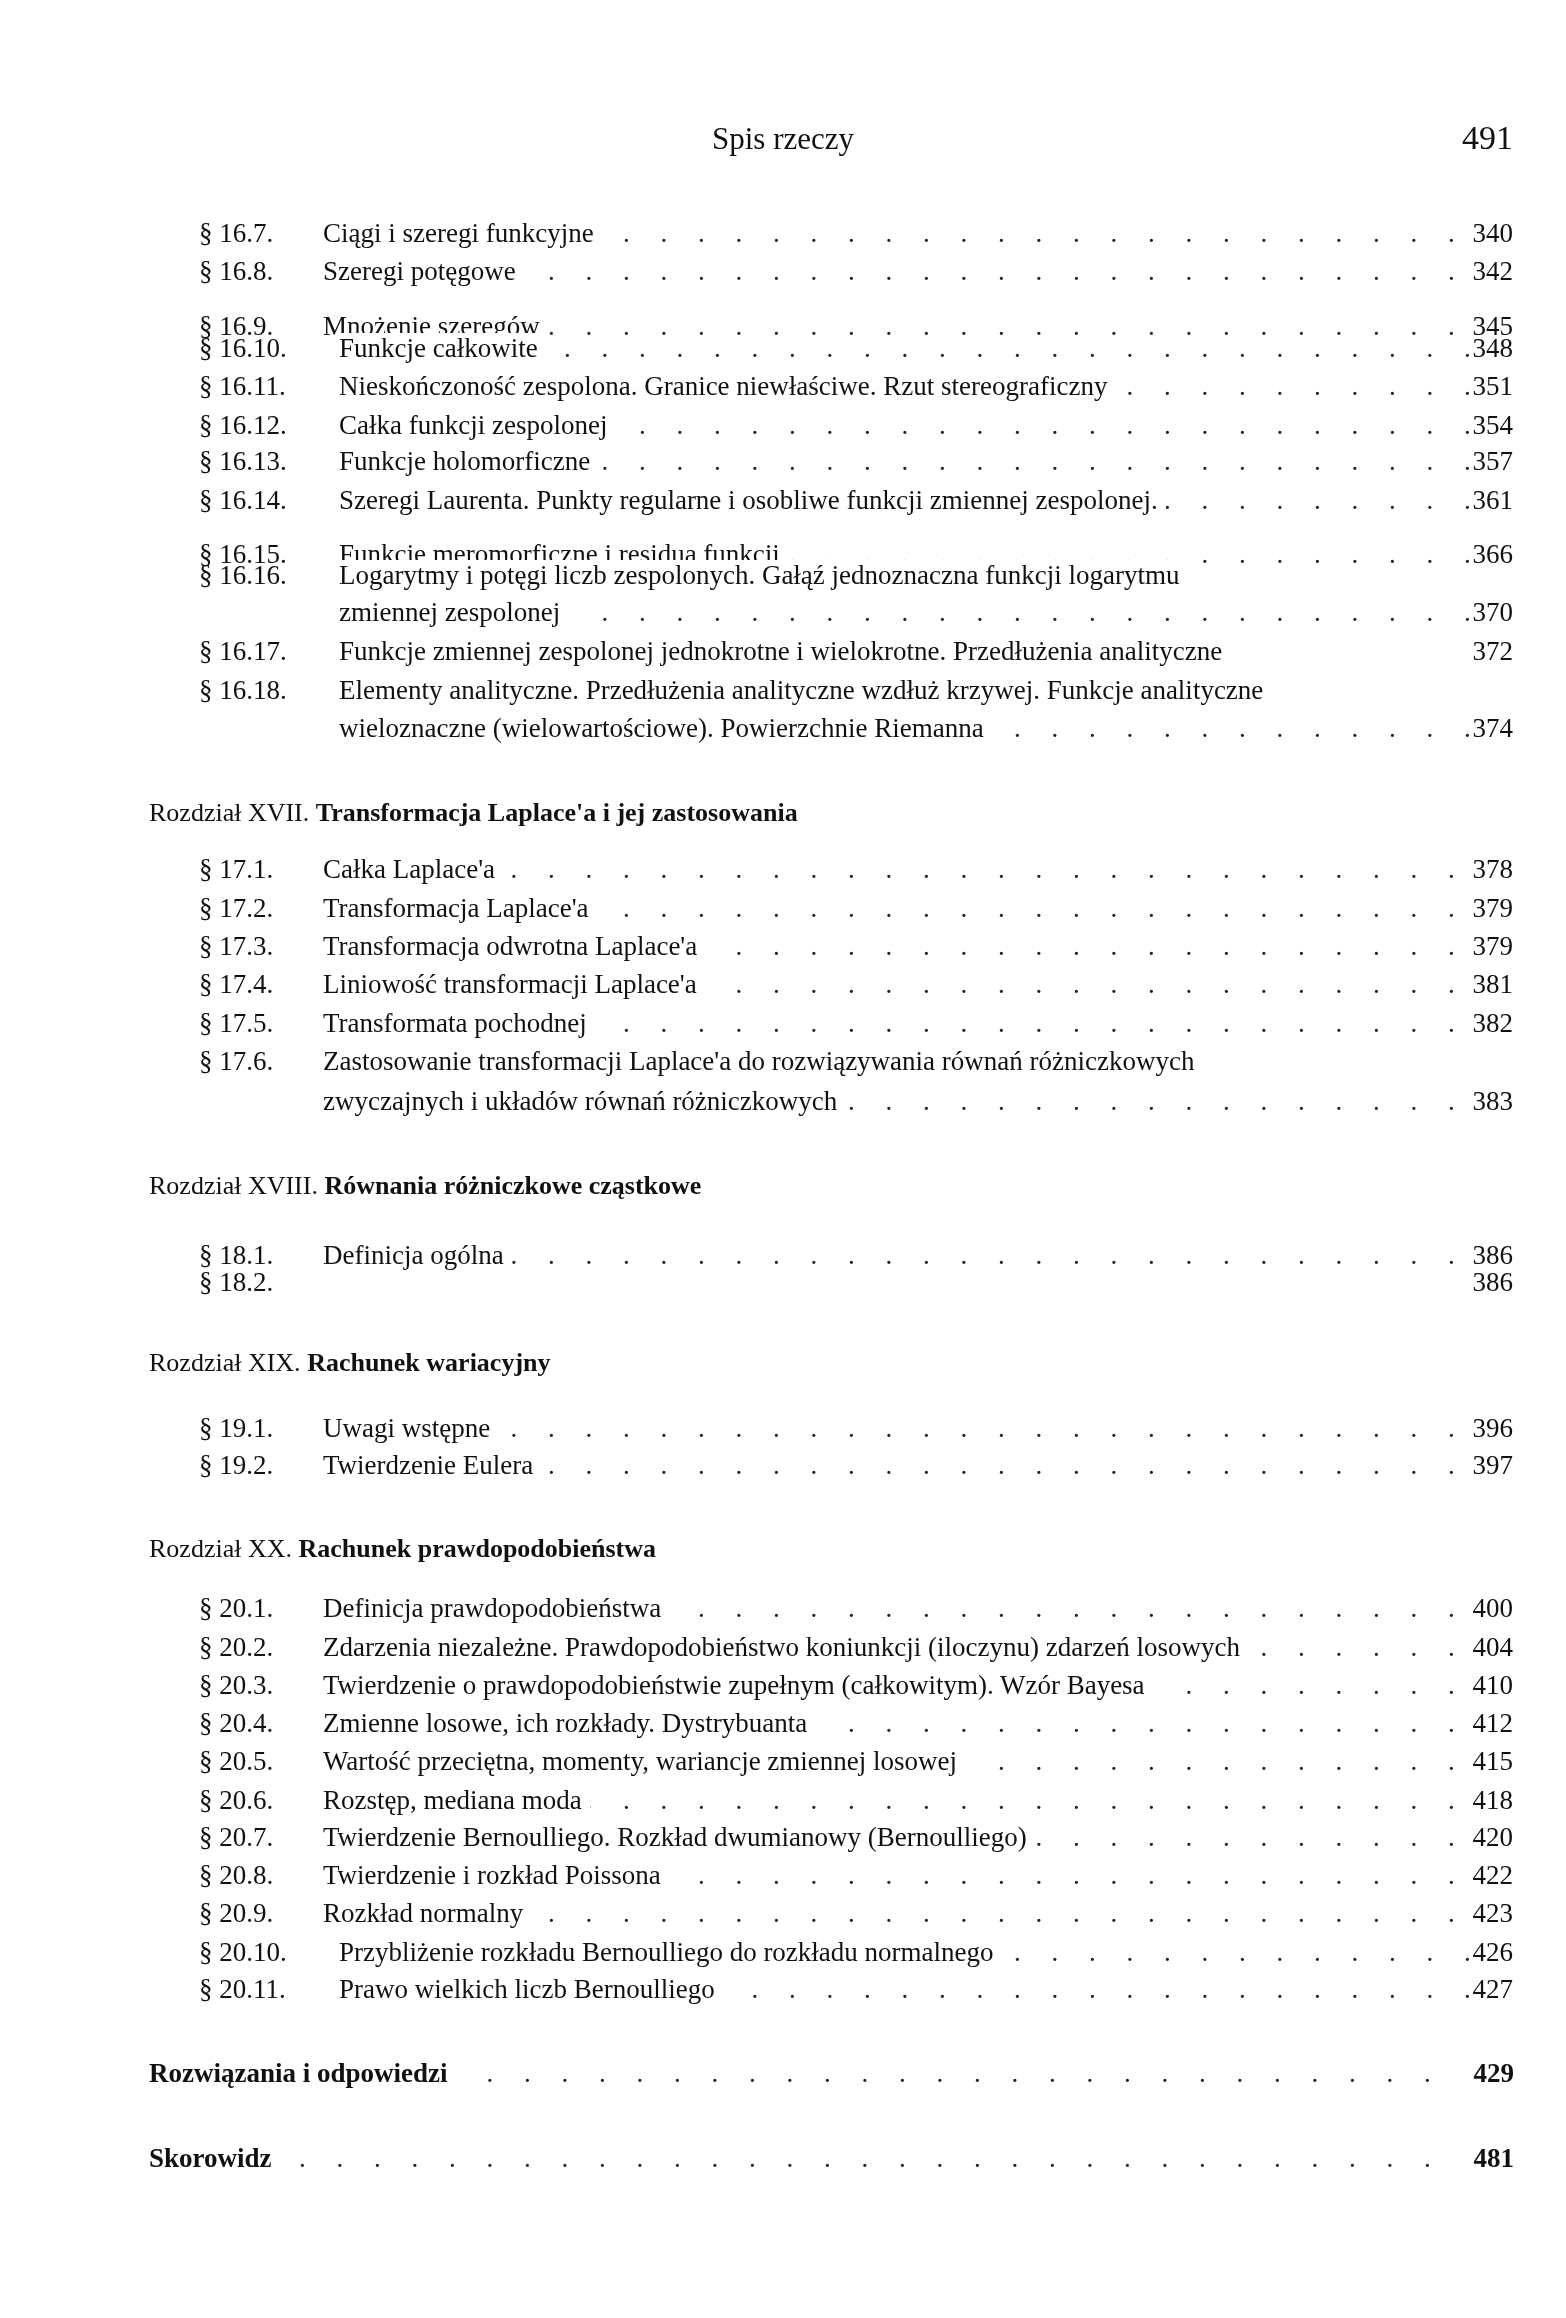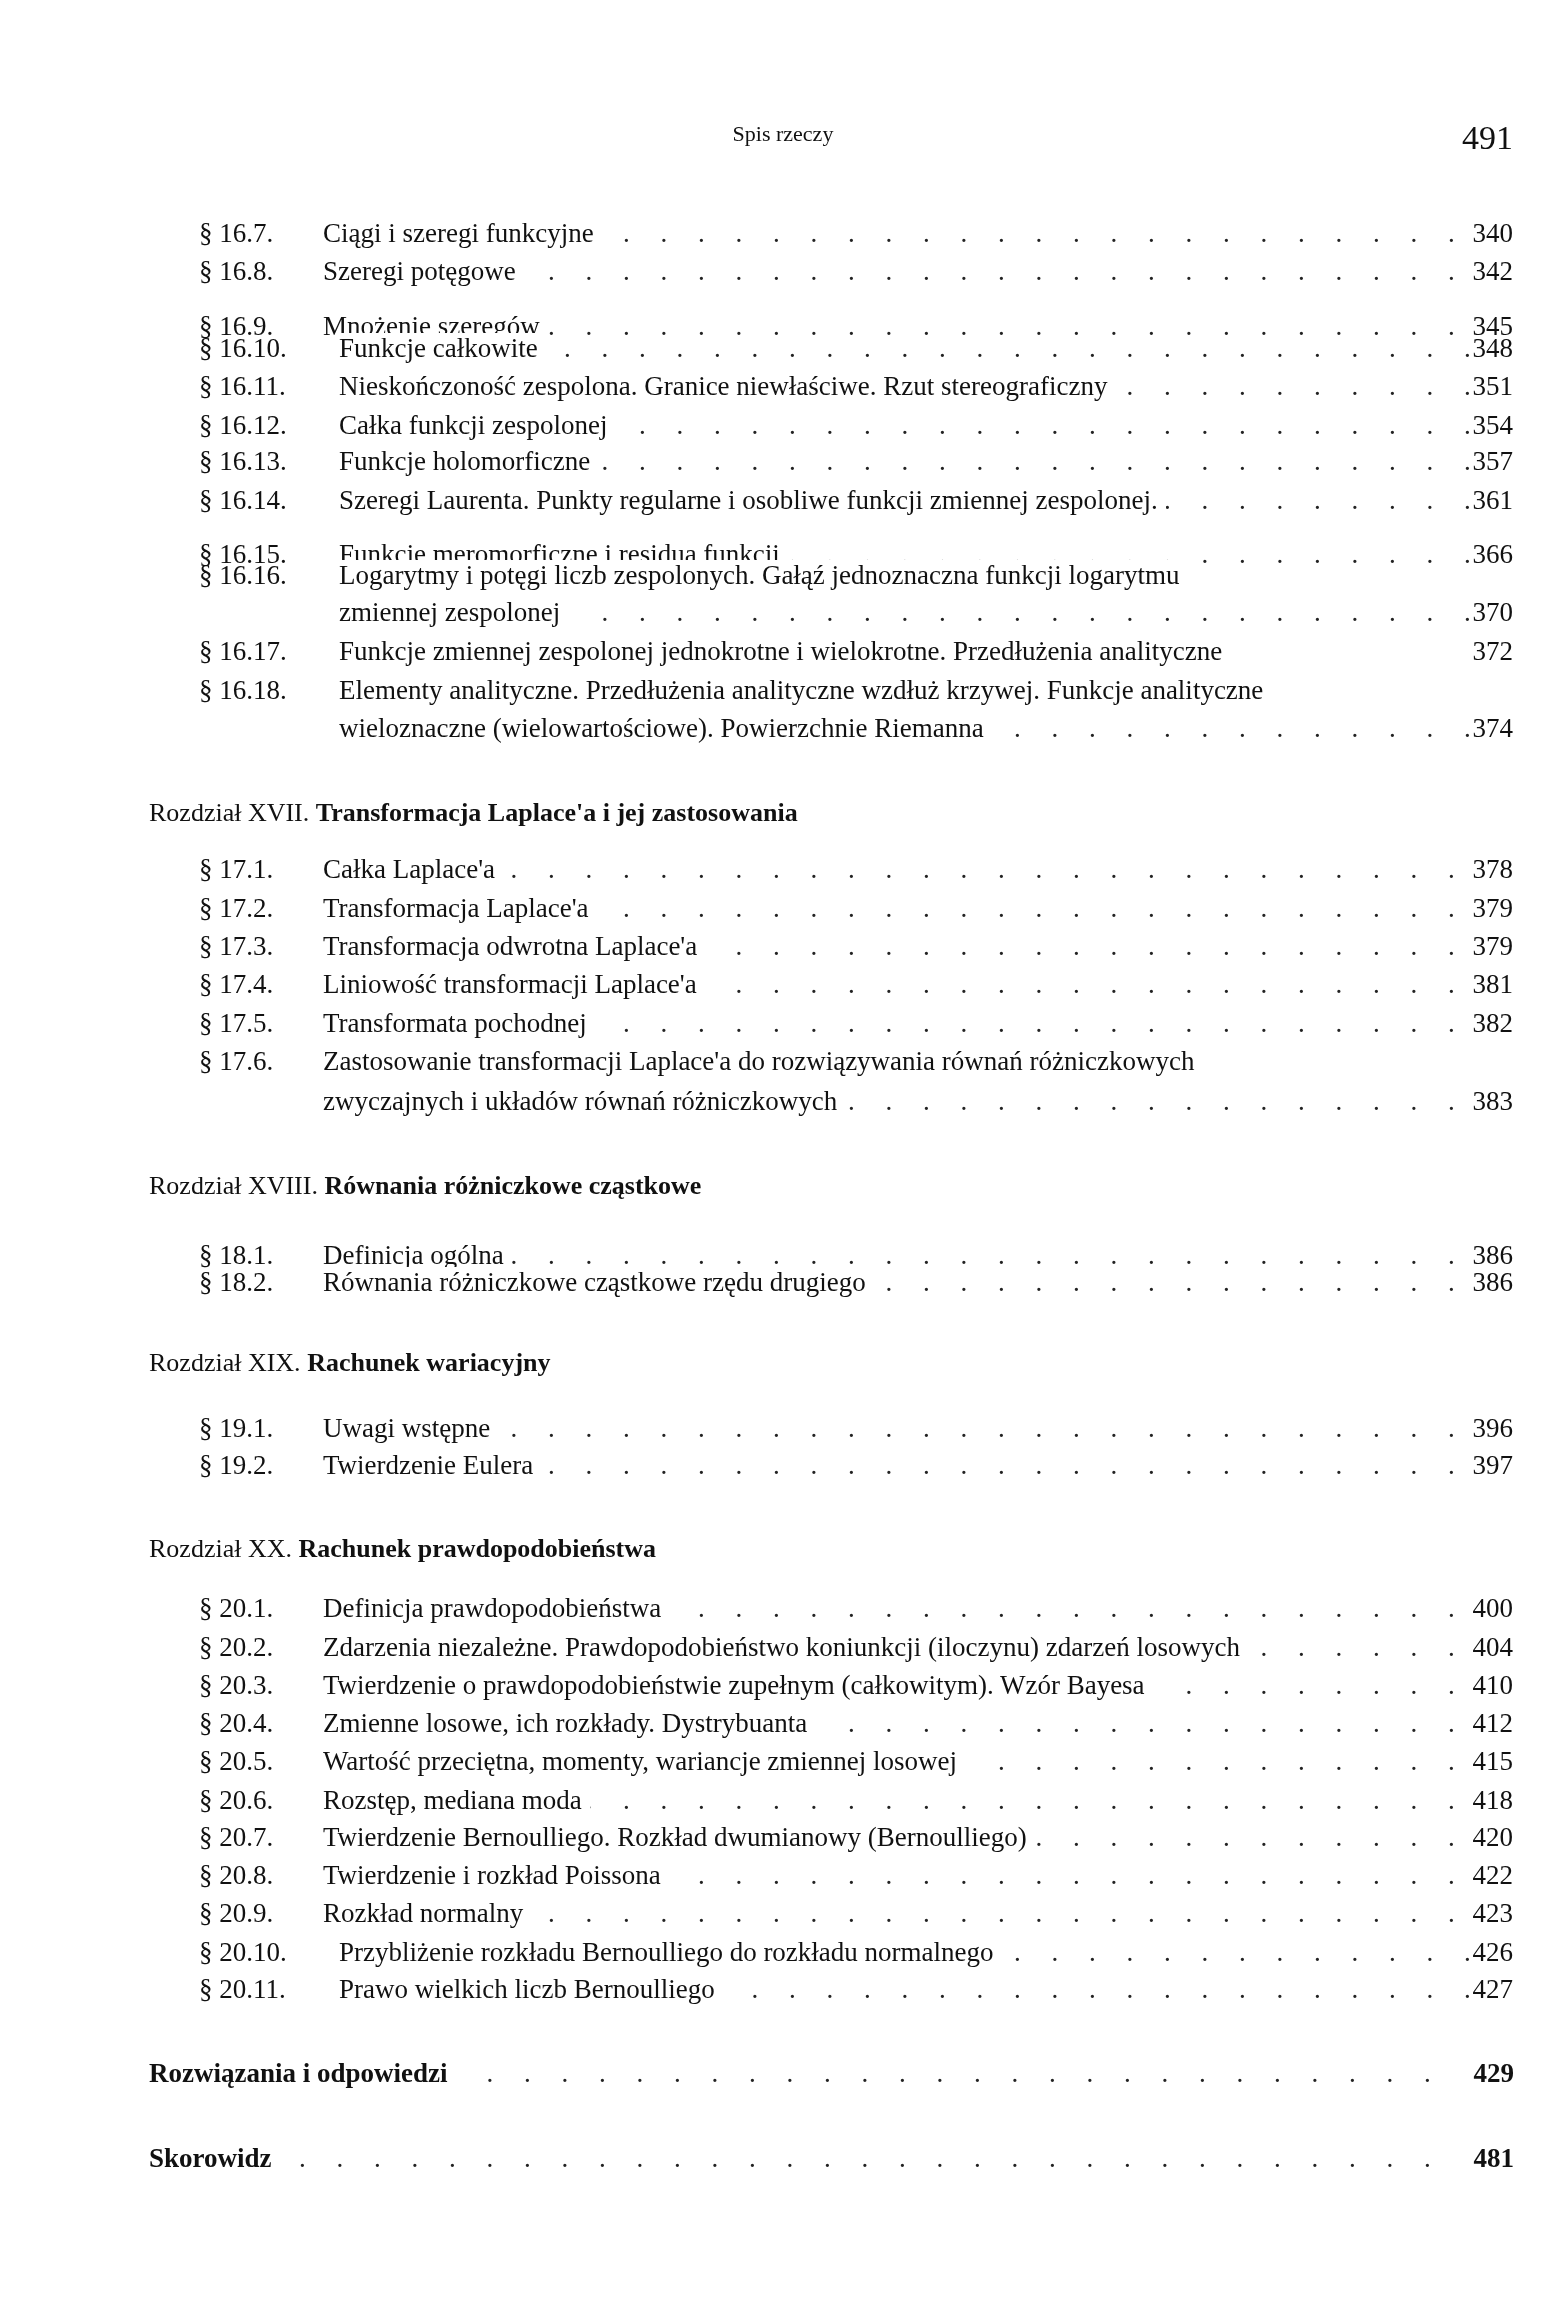--- a/index.html
+++ b/index.html
@@ -1,19 +1,19 @@
 <!DOCTYPE html>
 <html style="font-size:13.6px"><head>
 <meta charset="utf-8">
 <style>
   html, body { margin:0; padding:0; background:#ffffff; }
   body { width:1566px; height:2319px; position:relative; overflow:hidden;
          font-family:"Liberation Serif", serif; color:#111111; }
   .header-title { position:absolute; top:121px; left:0; width:1566px; text-align:center;
-                  font-size:22px; }
+                  font-size:31px; }
   .header-page { position:absolute; top:119px; right:53px; font-size:34px; }
   .row { position:absolute; left:0; width:1566px; height:37px; font-size:27px; line-height:37px; }
   .row .sec { position:absolute; left:199px; white-space:nowrap; }
   .row .title { position:absolute; left:323px; right:85px; white-space:nowrap; overflow:hidden; }
   .row.long .title { left:339px; }
   .row.cont .title { left:323px; }
   .row.long.cont .title { left:339px; }
   .title .t { background:#fff; padding-right:8.5px; position:relative; z-index:1; }
   .title .dots { position:absolute; left:0; right:0; top:0; letter-spacing:12px; color:#222;
                  text-align:right; overflow:hidden; white-space:nowrap; }
@@ -134,21 +134,21 @@
       <span class="page">383</span>
     </div>
     <div class="chapter" style="top: 1167px;"><span>Rozdział XVIII.</span> <b>Równania różniczkowe cząstkowe</b></div>
     <div class="row" style="top: 1225px; margin-top: 12px;">
       <span class="sec">§ 18.1.</span>
       <span class="title"><span class="dots">. . . . . . . . . . . . . . . . . . . . . . . . . . . . . . . . . . . . . . . . . . . . . . . . . . . . . . . . . . . . . . . . . . . . . . .</span><span class="t">Definicja ogólna</span></span>
       <span class="page">386</span>
     </div>
     <div class="row" style="top: 1264px;">
       <span class="sec">§ 18.2.</span>
-      <span class="title"><span class="dots">. . . . . . . . . . . . . . . . . . . . . . . . . . . . . . . . . . . . . . . . . . . . . . . . . . . . . . . . . . . . . . . . . . . . . . .</span><span class="t">Równania różniczkowe cząstkowe rzędu drugiego</span></span>
+      <span class="title"><span class="dots">. . . . . . . . . . . . . . . . . . . . . . . . . . . . . . . . . . . . . . . . . . . . . . . . . . . . . . . . . . . . . . . . . . . . . . .</span></span>
       <span class="page">386</span>
     </div>
     <div class="chapter" style="top: 1344px;"><span>Rozdział XIX.</span> <b>Rachunek wariacyjny</b></div>
     <div class="row" style="top: 1410px;">
       <span class="sec">§ 19.1.</span>
       <span class="title"><span class="dots">. . . . . . . . . . . . . . . . . . . . . . . . . . . . . . . . . . . . . . . . . . . . . . . . . . . . . . . . . . . . . . . . . . . . . . .</span><span class="t">Uwagi wstępne</span></span>
       <span class="page">396</span>
     </div>
     <div class="row" style="top: 1447px;">
       <span class="sec">§ 19.2.</span>

